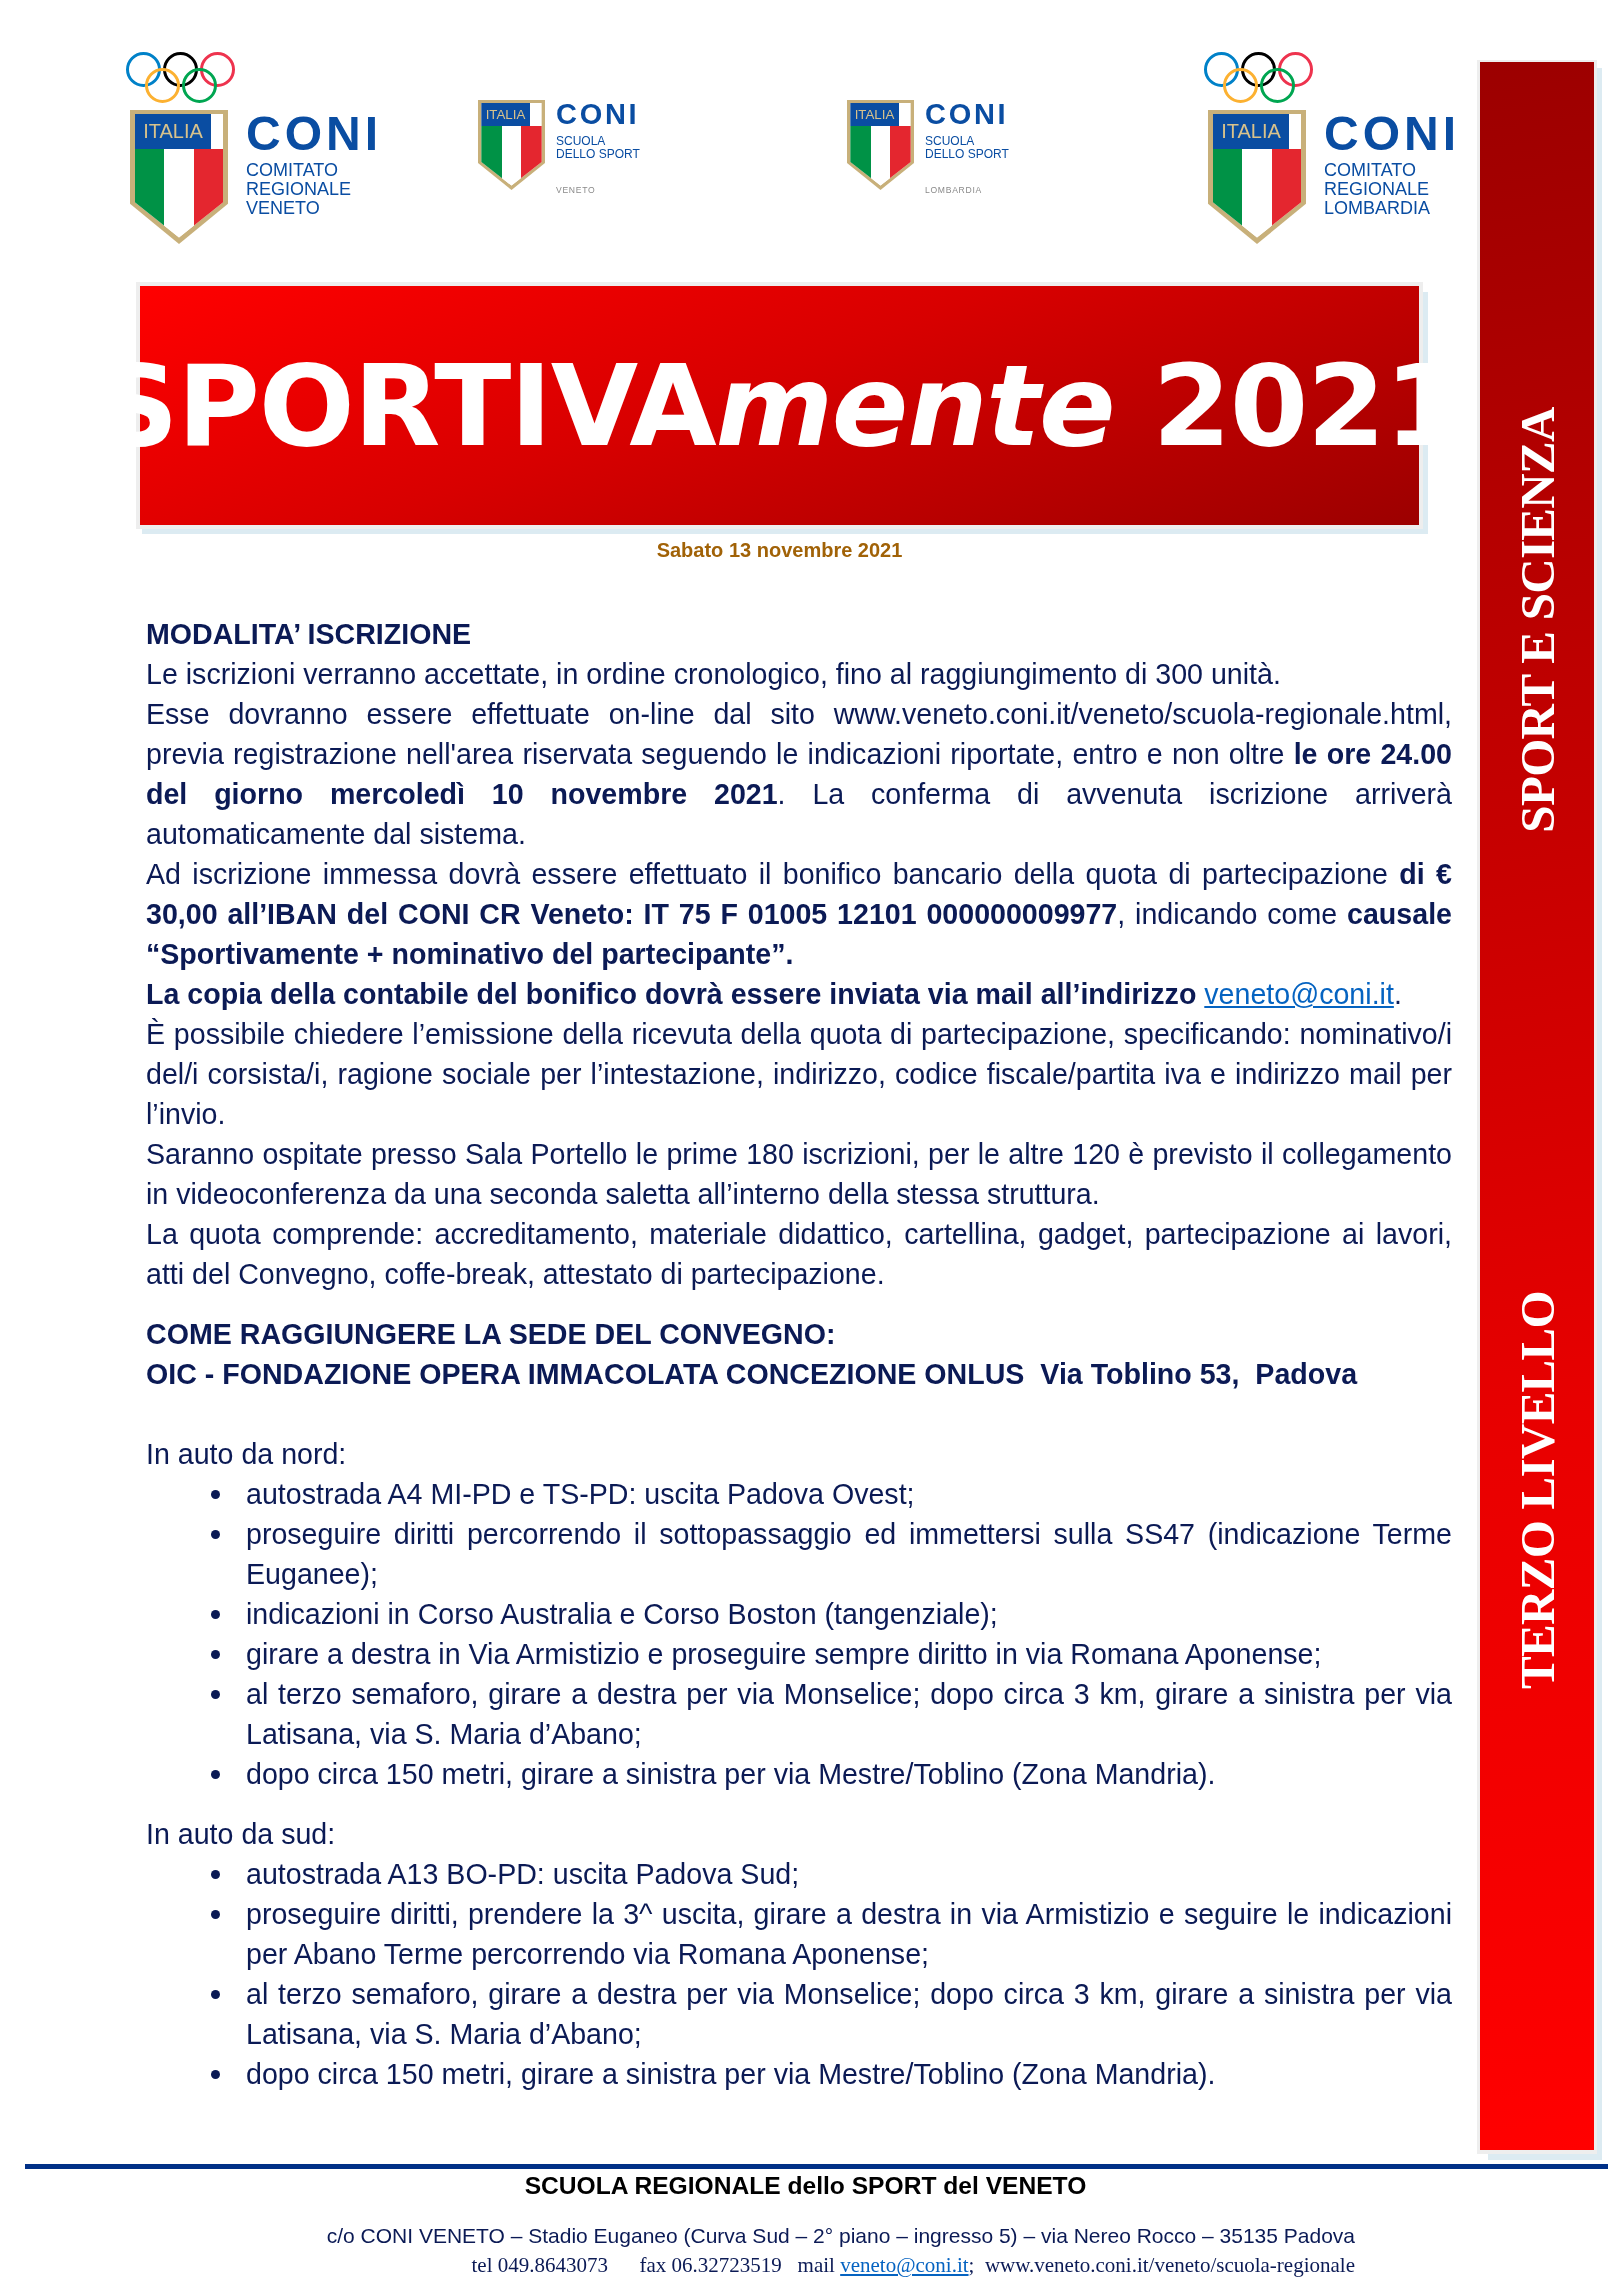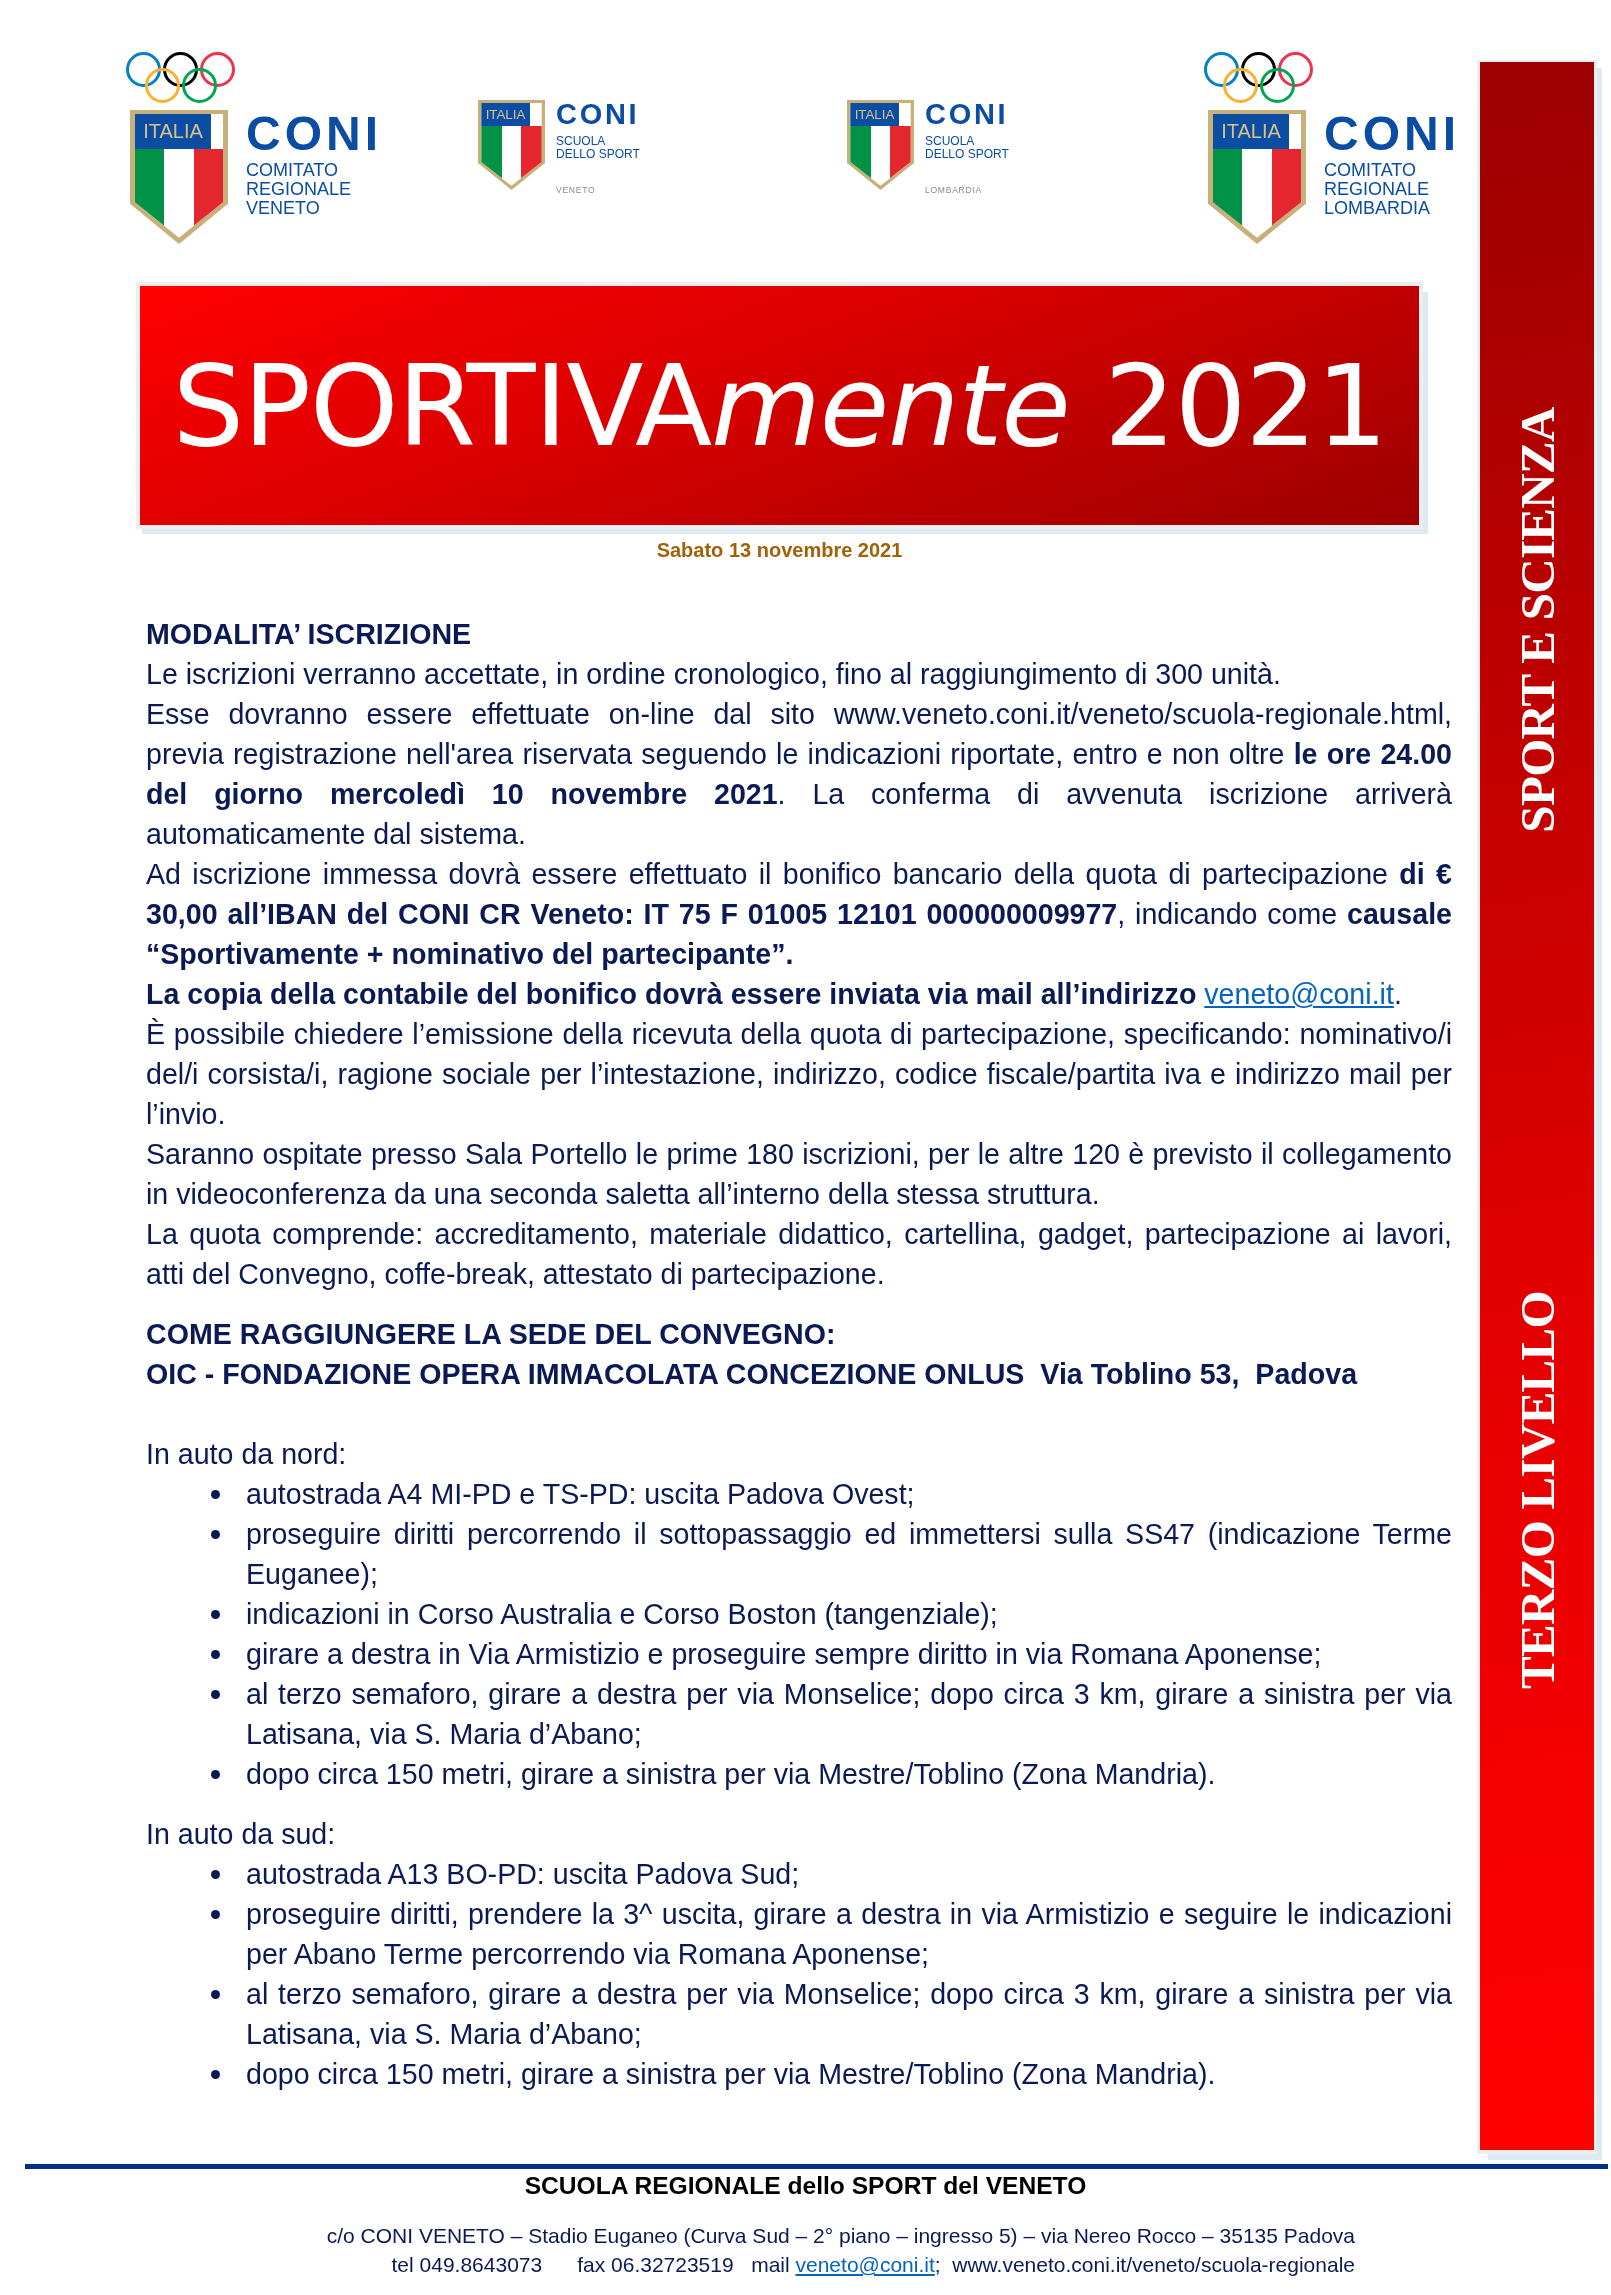--- a/index.html
+++ b/index.html
@@ -17,21 +17,21 @@
   .coni { position:absolute; color:#0a4da2; font-weight:bold; letter-spacing:4px; }
   .coni-sub { position:absolute; color:#0a4da2; line-height:1.05; }
   .coni-region { position:absolute; color:#8a8a8a; letter-spacing:0.7px; }
 
   
   .banner-shadow { position:absolute; left:142px; top:292px; width:1286px; height:242px; background:#dcebf2; }
   .banner-frame { position:absolute; left:136px; top:282px; width:1287px; height:247px; background:#eeeeee; }
   .banner { position:absolute; left:140px; top:286px; width:1279px; height:239px;
             background:linear-gradient(160deg,#ff0000 0%,#d80000 45%,#9c0000 100%);
             display:flex; align-items:center; justify-content:center; }
-  .banner-title { color:#ffffff; font-family:"DejaVu Sans", sans-serif; font-weight:normal; font-size:113px; letter-spacing:-1.3px; white-space:nowrap; }
+  .banner-title { color:#ffffff; font-family:"DejaVu Sans", sans-serif; font-weight:bold; font-size:113px; letter-spacing:-1.3px; white-space:nowrap; }
   .banner-title em { font-style:italic; }
 
   
   .side-shadow { position:absolute; left:1488px; top:68px; width:114px; height:2092px; background:#dcebf2; }
   .side-frame { position:absolute; left:1477px; top:60px; width:120px; height:2094px; background:#eeeeee; }
   .side { position:absolute; left:1480px; top:62px; width:114px; height:2088px;
           background:linear-gradient(170deg,#9c0000 0%,#c40000 35%,#e80000 65%,#ff0000 100%); }
   .side-text { position:absolute; color:#ffffff; font-family:"Liberation Serif", serif; font-weight:bold; font-size:49px; white-space:nowrap;
                transform-origin:center center; transform:translate(-50%,-50%) rotate(-90deg); letter-spacing:-0.7px; }
 
@@ -45,21 +45,21 @@
   .gap { height:20px; }
   .gap2 { height:40px; }
   ul.route { list-style:none; margin:0; padding:0; }
   ul.route li { position:relative; padding-left:100px; text-align:justify; }
   ul.route li .dot { position:absolute; left:65px; top:16px; width:9.3px; height:9.3px; border-radius:50%; background:#0b1a55; }
 
   
   .footer-line { position:absolute; left:24.6px; top:2164px; width:1583px; height:5.3px; background:#003087; }
   .footer-title { position:absolute; left:0; width:1611px; top:2172px; text-align:center; font-size:24.6px; font-weight:bold; color:#000000; }
   .footer-addr { position:absolute; left:286px; top:2224px; width:1069px; text-align:right; font-size:21px; color:#0b1a55; white-space:nowrap; }
-  .footer-contact { position:absolute; left:286px; top:2253px; width:1069px; text-align:right; font-size:21px; color:#0b1a55; white-space:pre; }
+  .footer-contact { position:absolute; left:286px; top:2253px; width:1069px; text-align:right; font-size:21px; color:#0b1a55; white-space:pre;font-family:Liberation Serif, serif; }
   .footer-contact a { color:#0563c1; text-decoration:underline; }
 </style>
 </head>
 <body>
 
 <div>
   <div class="rings" style="left:126px;top:52px;width:110px;height:50px;">
     <div class="ring" style="left:0;top:0;width:35px;height:35px;border-width:3.3px;border-color:#0081c8;"></div>
     <div class="ring" style="left:37px;top:0;width:35px;height:35px;border-width:3.3px;border-color:#000;"></div>
     <div class="ring" style="left:74px;top:0;width:35px;height:35px;border-width:3.3px;border-color:#ee334e;"></div>

